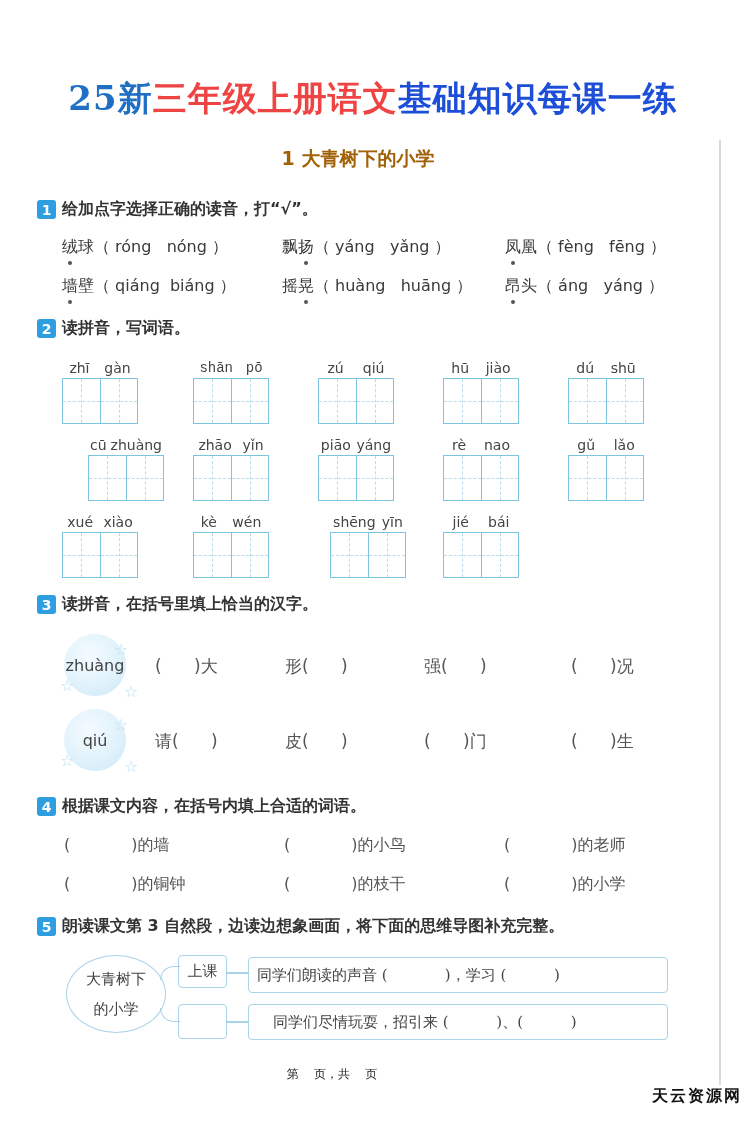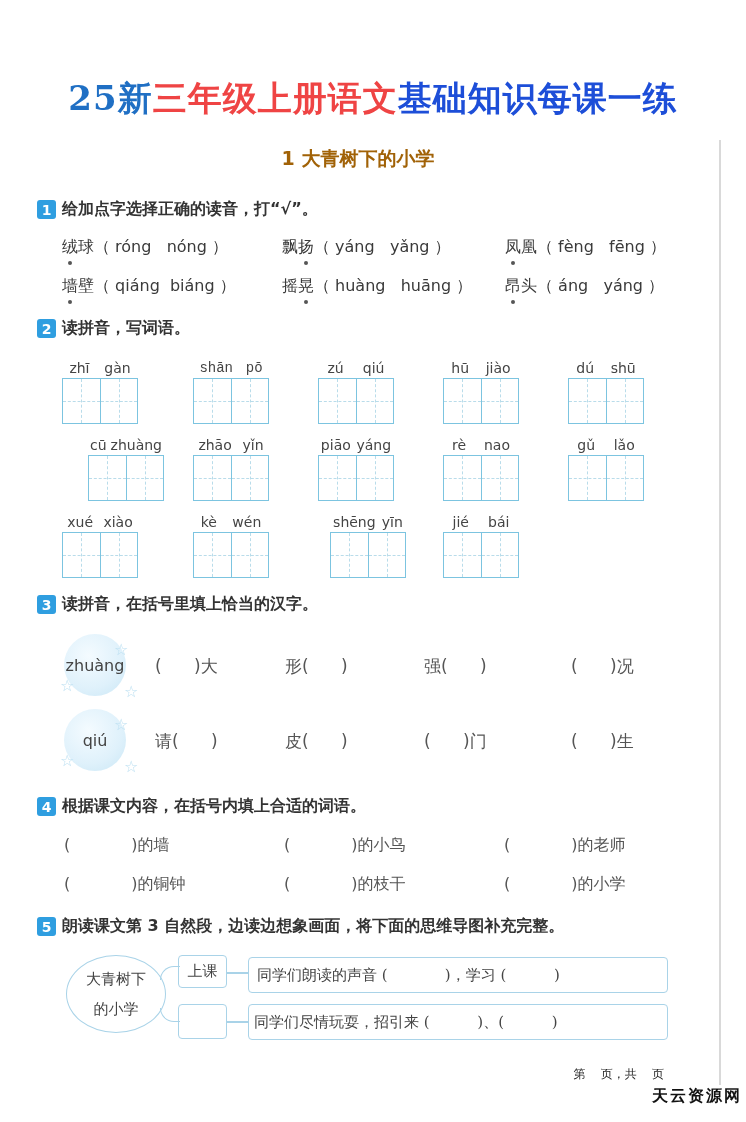--- a/index.html
+++ b/index.html
@@ -42,21 +42,21 @@
   .q4 { position: absolute; font-size: 16px; color: #555; white-space: pre; }
 
   .mind-oval { position: absolute; left: 66px; top: 955px; width: 100px; height: 78px; border: 1.5px solid #a9d3e8;
     border-radius: 50%; display: flex; flex-direction: column; align-items: center; justify-content: center;
     font-family: "DejaVu Serif", serif; font-size: 15px; color: #444; line-height: 30px; }
   .mind-box { position: absolute; border: 1.5px solid #a9d3e8; border-radius: 4px;
     font-family: "DejaVu Serif", serif; font-size: 15px; color: #444; display: flex; align-items: center; white-space: pre; }
   .mind-line { position: absolute; height: 1.5px; background: #a9d3e8; }
   .mind-curve { position: absolute; border: 1.5px solid #a9d3e8; }
 
-  .footer { position: absolute; left: 0; top: 1066px; width: 664px; text-align: right; font-size: 12px; color: #222; white-space: pre; }
+  .footer { position: absolute; left: 0; top: 1066px; width: 664px; text-align: center; font-size: 12px; color: #222; white-space: pre; }
   .watermark { position: absolute; left: 652px; top: 1086px; font-size: 16px; font-weight: bold; color: #111; letter-spacing: 2px; }
 </style>
 </head>
 <body>
 
 <div class="banner"><span class="p1">25新</span><span class="p2">三年级上册语文</span><span class="p3">基础知识每课一练</span></div>
 
 <div class="rightline"></div>
 
 <div class="lesson-title">1  大青树下的小学</div>
@@ -270,16 +270,16 @@
   <span>大青树下</span>
   <span>的小学</span>
 </div>
 <div class="mind-curve" style="left:160px;top:966px;width:20px;height:14px;border-right:none;border-bottom:none;border-radius:14px 0 0 0;"></div>
 <div class="mind-curve" style="left:160px;top:1008px;width:20px;height:14px;border-right:none;border-top:none;border-radius:0 0 0 14px;"></div>
 <div class="mind-box" style="left:178px;top:955px;width:49px;height:33px;justify-content:center;"><span>上课</span></div>
 <div class="mind-box" style="left:178px;top:1004px;width:49px;height:35px;"><span></span></div>
 <div class="mind-line" style="left:227px;top:972px;width:22px;"></div>
 <div class="mind-line" style="left:227px;top:1021px;width:22px;"></div>
 <div class="mind-box" style="left:248px;top:957px;width:420px;height:36px;padding-left:8px;"><span>同学们朗读的声音 (            )，学习 (          )</span></div>
-<div class="mind-box" style="left:248px;top:1004px;width:420px;height:36px;padding-left:5px;"><span>同学们尽情玩耍，招引来 (          )、(          )</span></div>
+<div class="mind-box" style="left:248px;top:1004px;width:420px;height:36px;padding-left:24px;"><span>同学们尽情玩耍，招引来 (          )、(          )</span></div>
 
 <div class="footer">第    页，共    页</div>
 <div class="watermark">天云资源网</div>
 
 </body></html>

